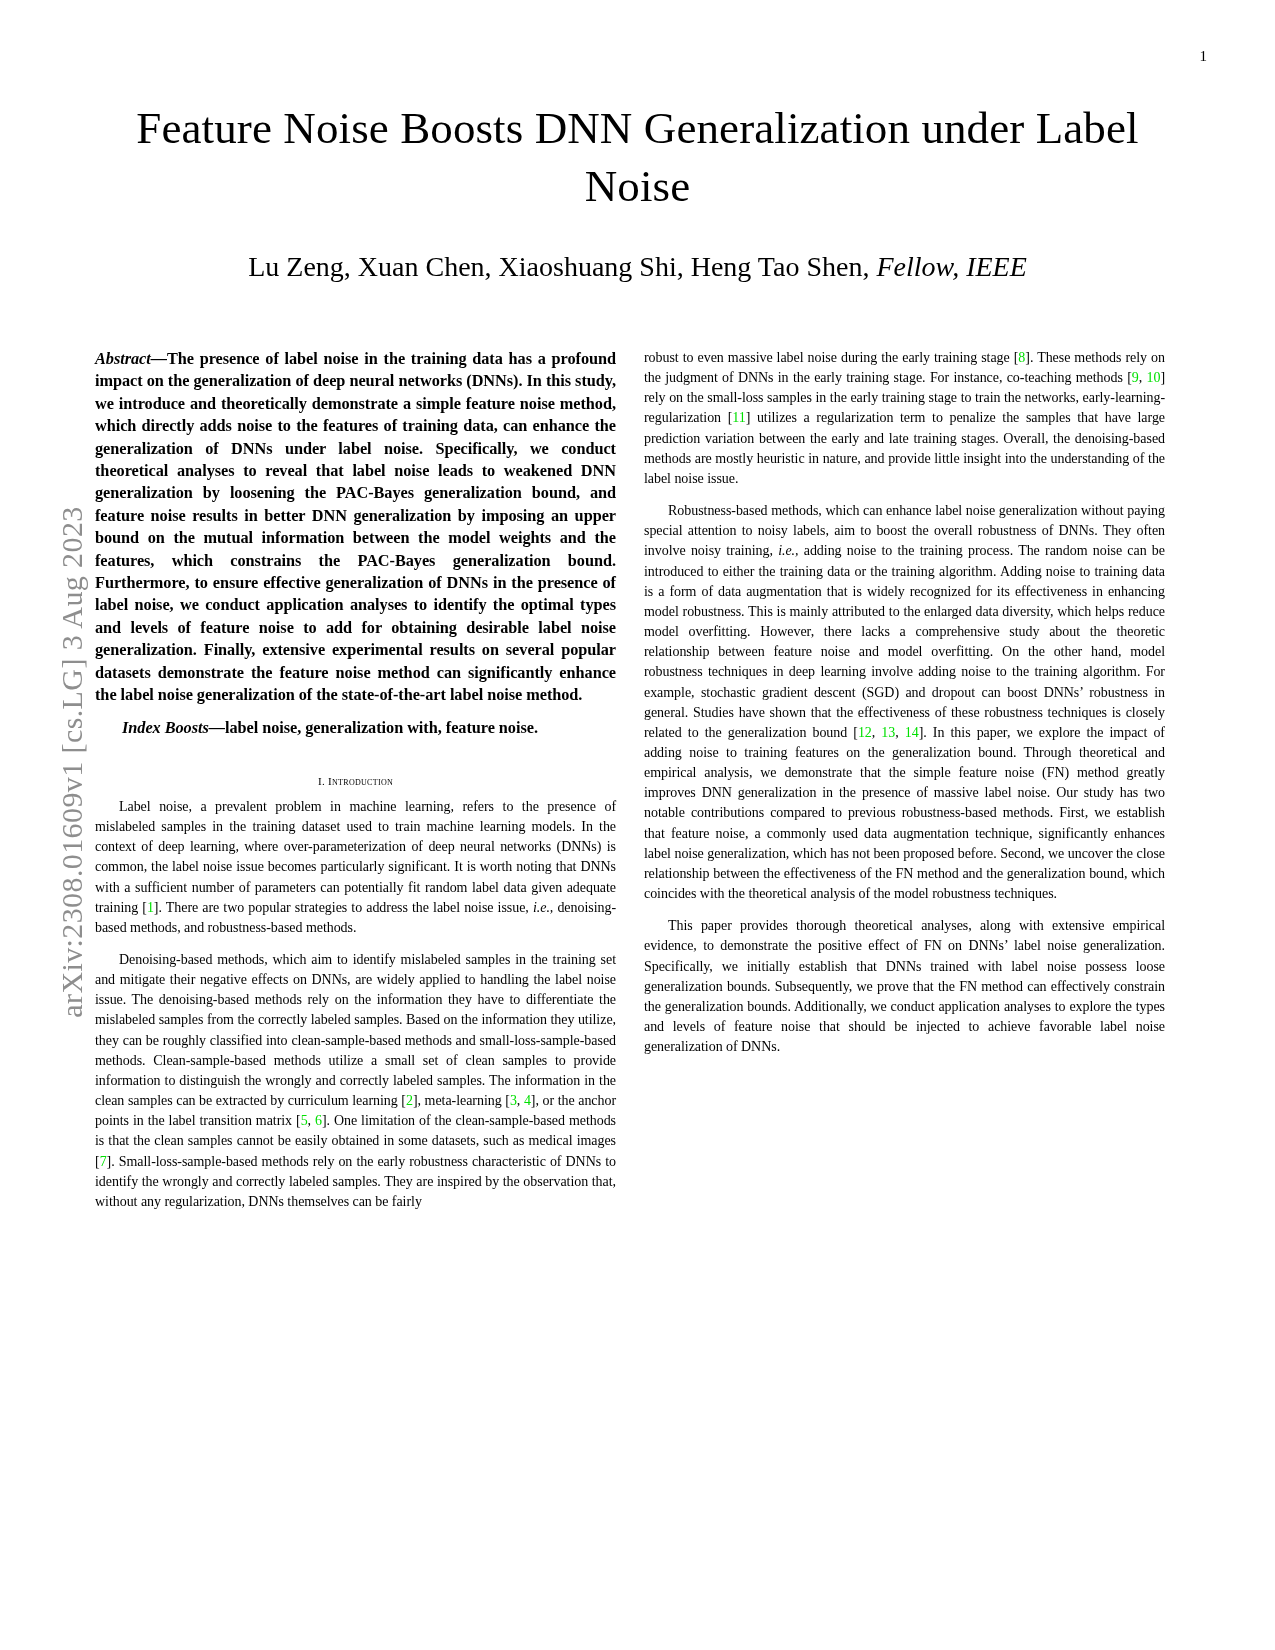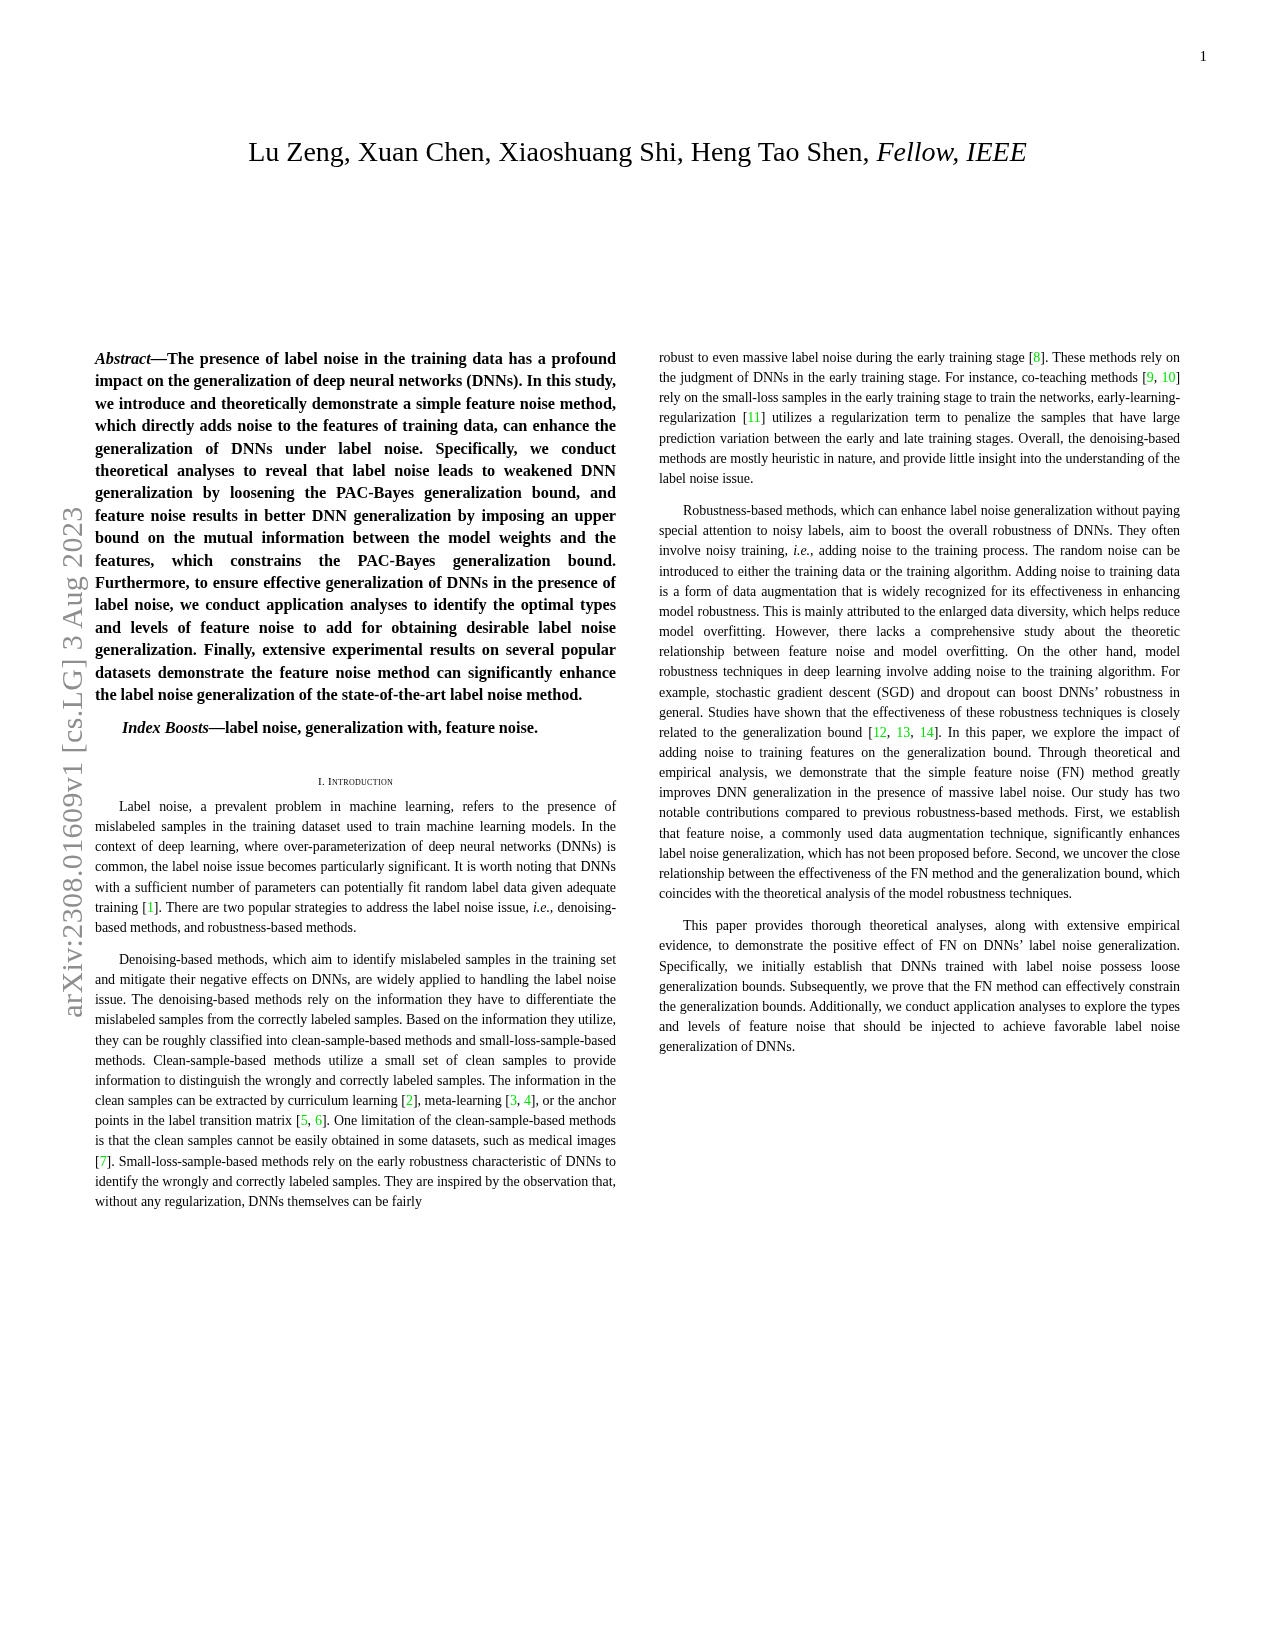--- a/index.html
+++ b/index.html
@@ -68,21 +68,21 @@
   }
 
   
   .columns {
     position: absolute;
     left: 95px;
     top: 348px;
     width: 1085px;
     height: 1230px;
     display: flex;
-    gap: 43px;
+    gap: 28px;
   }
   .col {
     width: 521px;
     flex: 0 0 521px;
   }
 
   p {
     margin: 0;
     text-align: justify;
     text-justify: inter-word;
@@ -142,20 +142,21 @@
 </head>
 <body>
 
 <div class="page">
 
   <div class="page-number">1</div>
 
   <div class="arxiv-stamp">arXiv:2308.01609v1  [cs.LG]  3 Aug 2023</div>
 
   <div class="title-block">
+    <h1 class="paper-title">Feature Noise Boosts DNN Generalization under Label Noise</h1>
     <div class="authors">
       <span>Lu Zeng, Xuan Chen, Xiaoshuang Shi, Heng Tao Shen, </span><span class="fellow">Fellow, IEEE</span>
     </div>
   </div>
 
   <div class="columns">
 
     <div class="col">
 
       <p class="abstract">

